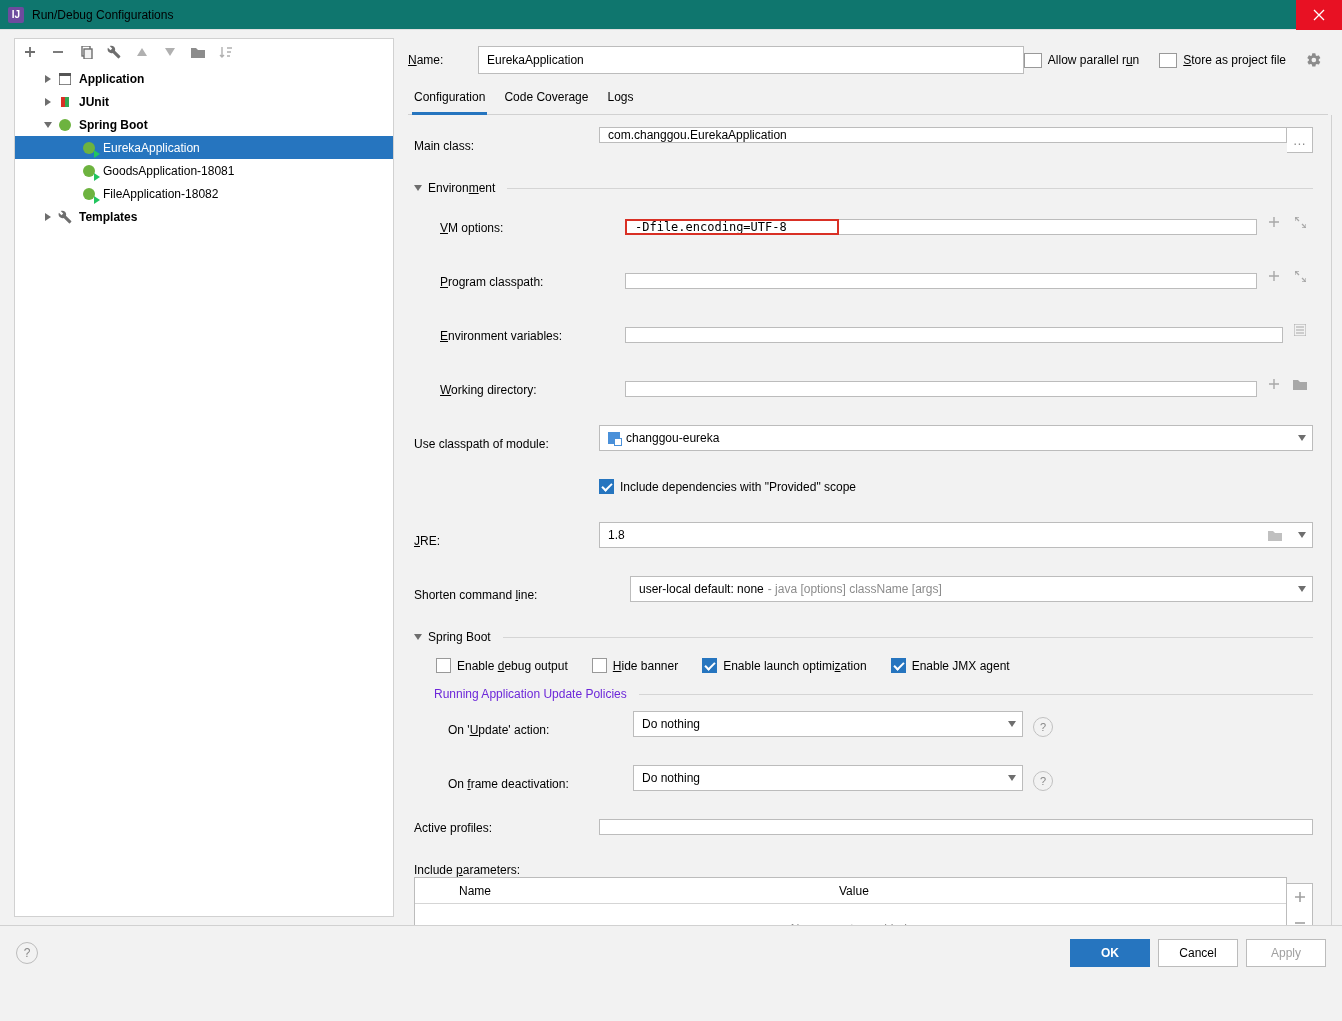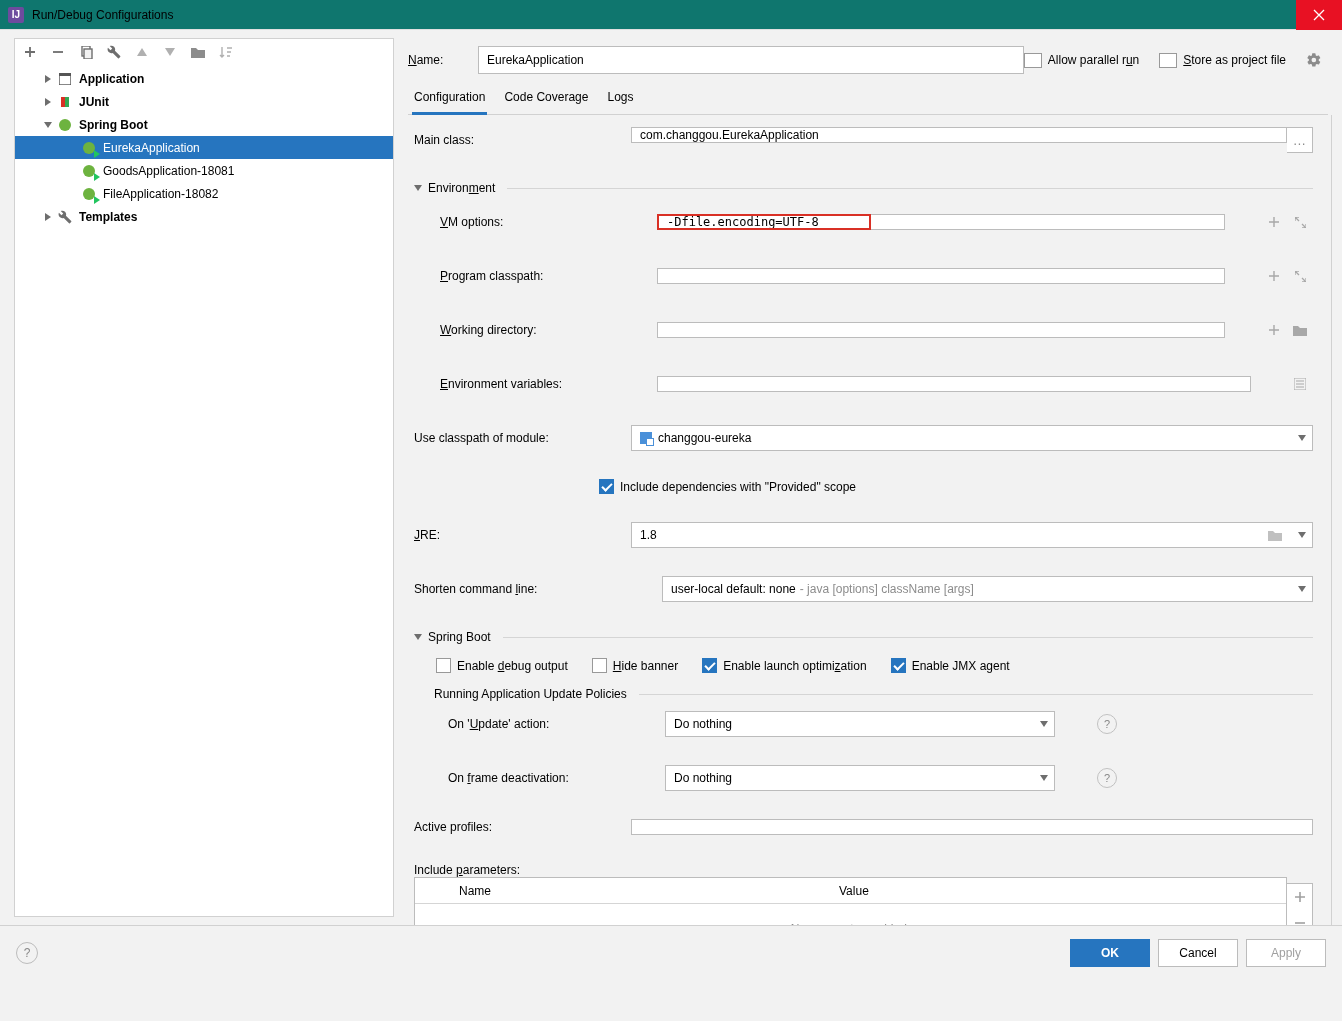--- a/index.html
+++ b/index.html
@@ -106,21 +106,21 @@
 .tab { padding: 6px 2px 8px 2px; cursor: pointer; color: #000; }
 .tab.active { border-bottom: 3px solid #2675bf; margin-bottom: -1px; }
 .scrollpane {
   overflow-y: auto;
   flex: 1;
   border-right: 1px solid #d1d1d1;
   padding-right: 4px;
   margin-right: -4px;
 }
 .form { padding: 12px 14px 0 6px; }
-.form-row { display: flex; align-items: center; margin-bottom: 28px; gap: 32px; }
+.form-row { display: flex; align-items: flex-end; margin-bottom: 28px; }
 .form-row .lbl { width: 185px; }
 .form-row .field { flex: 1; display: flex; }
 .txt {
   height: 16px; border: 1px solid #bcbcbc; background: #fff;
   padding: 0 8px; font-size: 12px; flex: 1;
   color: #000;
 }
 .txt.mono { font-family: Consolas, monospace; }
 .btn-tiny {
   width: 26px; height: 26px; border: 1px solid #bcbcbc; border-left: none;
@@ -142,21 +142,21 @@
 .select {
   height: 26px; border: 1px solid #bcbcbc; background: #fff;
   display: flex; align-items: center; padding: 0 8px; flex: 1;
   position: relative;
 }
 .select .care { position: absolute; right: 6px; color: #6e6e6e; }
 .select .hint { color: #8c8c8c; margin-left: 4px; }
 .select .module-icon { margin-right: 6px; }
 .checks-row { display: flex; gap: 24px; margin: 8px 0 14px 22px; }
 .subhead { margin: 6px 0 10px 20px; display: flex; align-items: center; }
-.subhead .label { color: #000000; }
+.subhead .label { color: #6d28d9; }
 .subhead .line { flex: 1; height: 1px; background: #d5d5d5; margin-left: 12px; }
 .indent2 { padding-left: 34px; }
 .help-q {
   width: 20px; height: 20px; border: 1px solid #c0c0c0; border-radius: 50%;
   display: flex; align-items: center; justify-content: center; color: #888;
   margin-left: 10px; font-size: 11px;
 }
 .params-table { border: 1px solid #bcbcbc; background: #fff; }
 .pt-head { display: flex; height: 26px; align-items: center; border-bottom: 1px solid #d5d5d5; padding-left: 44px; }
 .pt-head .col1 { width: 380px; }
@@ -409,48 +409,48 @@
                 </span>
               <span class="btn-plain">
                   <svg width="11" height="11">
                     <path d="M0 4V0h4M11 7v4H7M0 0l4 4M11 11L7 7" stroke="currentColor" stroke-width="1.3" fill="none"></path>
                   </svg>
                 </span>
             </div>
           </div>
 
           <div class="form-row">
-            <span class="lbl"><span class="u">W</span><span>orking directory:</span></span>
-            <div class="field">
-                <input class="txt" type="text" style="">
-              </div>
-            <div class="field-icons">
-              <span class="btn-plain">
-                  <svg width="10" height="10">
-                    <path d="M5 0v10M0 5h10" stroke="currentColor" stroke-width="1.4"></path>
-                  </svg>
-                </span>
-              <span class="btn-plain">
-                  <svg width="14" height="12">
-                    <path d="M0 2h5l2 2h7v8H0z" fill="currentColor"></path>
-                  </svg>
-                </span>
-            </div>
-          </div>
-
-          <div class="form-row">
             <span class="lbl"><span class="u">E</span><span>nvironment variables:</span></span>
             <div class="field">
                 <input class="txt" type="text" style="">
               </div>
             <div class="field-icons">
               <span class="btn-plain">
                   <svg width="12" height="12">
                     <rect x="0" y="0" width="12" height="12" fill="none" stroke="currentColor"></rect>
                     <path d="M2 3h8M2 6h8M2 9h8" stroke="currentColor"></path>
+                  </svg>
+                </span>
+            </div>
+          </div>
+
+          <div class="form-row">
+            <span class="lbl"><span class="u">W</span><span>orking directory:</span></span>
+            <div class="field">
+                <input class="txt" type="text" style="">
+              </div>
+            <div class="field-icons">
+              <span class="btn-plain">
+                  <svg width="10" height="10">
+                    <path d="M5 0v10M0 5h10" stroke="currentColor" stroke-width="1.4"></path>
+                  </svg>
+                </span>
+              <span class="btn-plain">
+                  <svg width="14" height="12">
+                    <path d="M0 2h5l2 2h7v8H0z" fill="currentColor"></path>
                   </svg>
                 </span>
             </div>
           </div>
         </div>
 
         <div class="form-row" style="margin-top:20px">
           <span class="lbl">Use classpath of module:</span>
           <div class="select">
             <span class="module-icon icon-module"></span>

